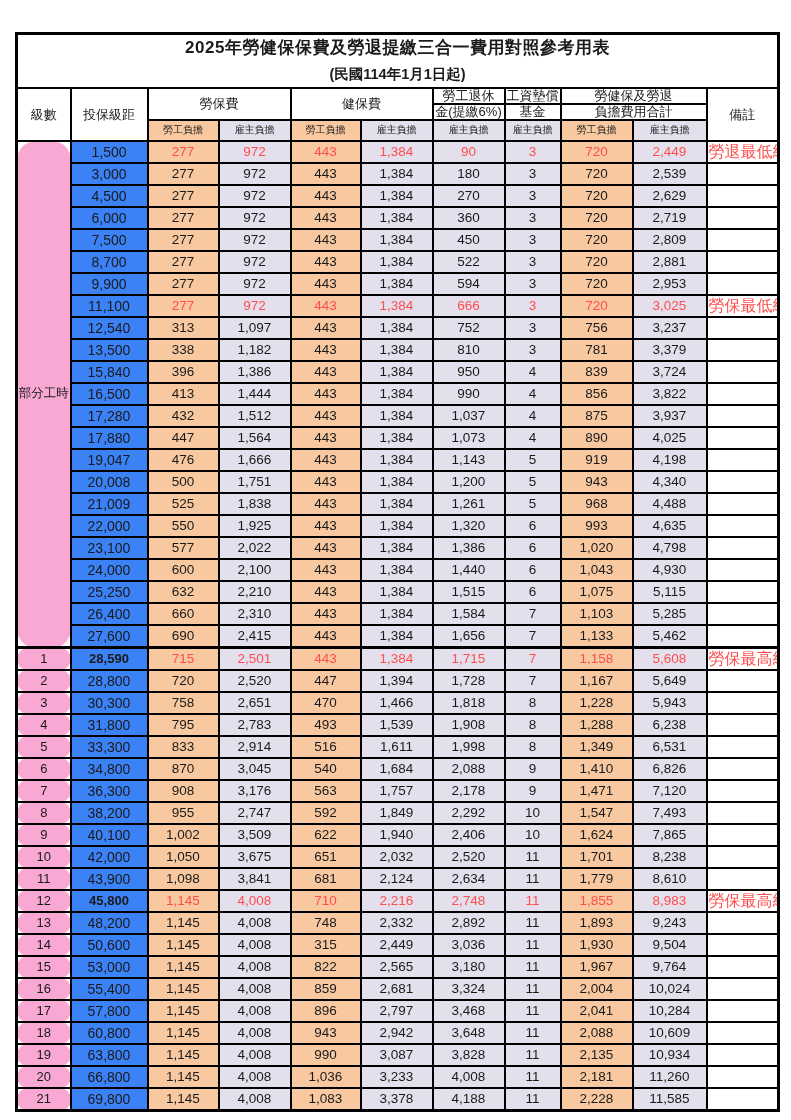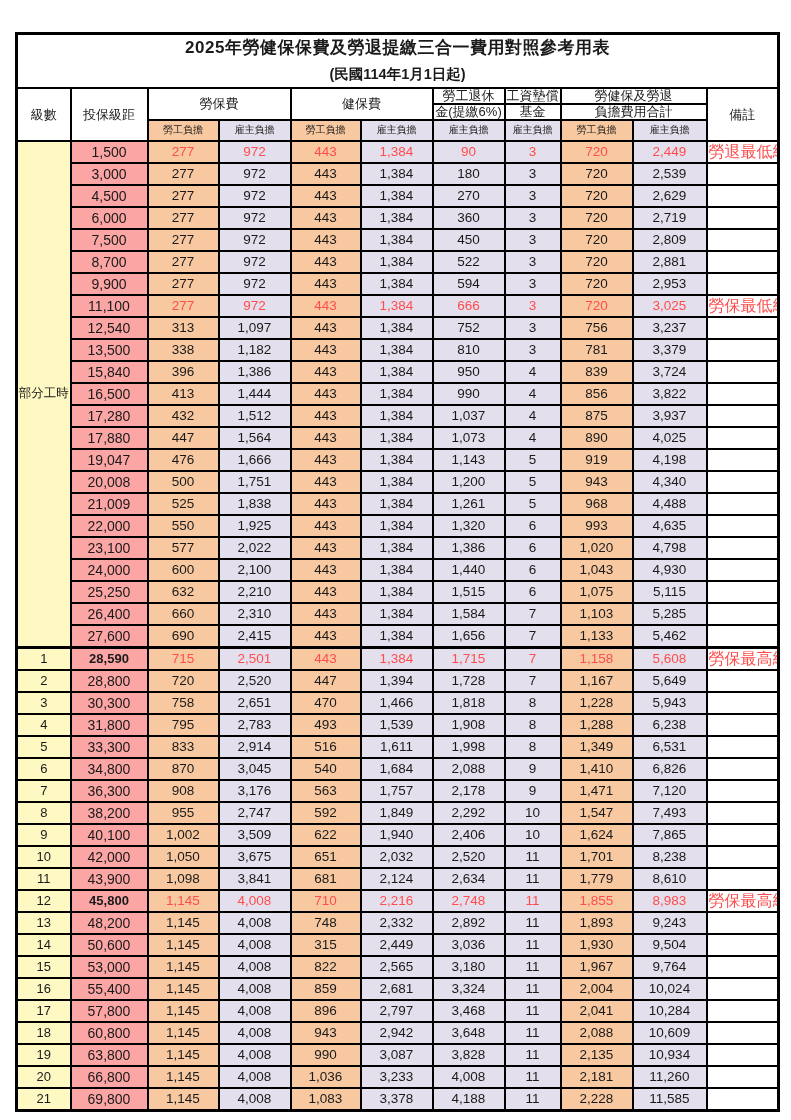--- a/index.html
+++ b/index.html
@@ -57,23 +57,23 @@
     height: 14px;
     font-size: 13px;
     background: #ffffff;
   }
   tr.h3 td {
     height: 19px;
     font-size: 10px;
   }
   td.emp { background: var(--emp-bg, #F8C9A0); }
   td.er  { background: var(--er-bg, #E4DFEC); }
-  td.grade-cell { background: #fef9c3; font-size: 13px; }
+  td.grade-cell { background: #f9a8d4; font-size: 13px; border-radius: 19px; }
   td.group-cell { font-size: 12.5px; letter-spacing: 0px; }
-  td.bracket-cell { background: #fca5a5; font-size: 14px; }
+  td.bracket-cell { background: #3b82f6; font-size: 14px; }
   td.bracket-bold { font-weight: bold; font-size: 13px; }
   td.note-cell { background: #ffffff; font-size: 16px; font-weight: normal; color: var(--red, #FF4D4D); padding: 0 1px; }
   tr.red-row td.val { color: var(--red, #FF4D4D); }
   tr.thick-top td { border-top: 3px solid #000; }
 </style>
 </head>
 <body>
 
 <div class="page">
   <table class="fee-table">

